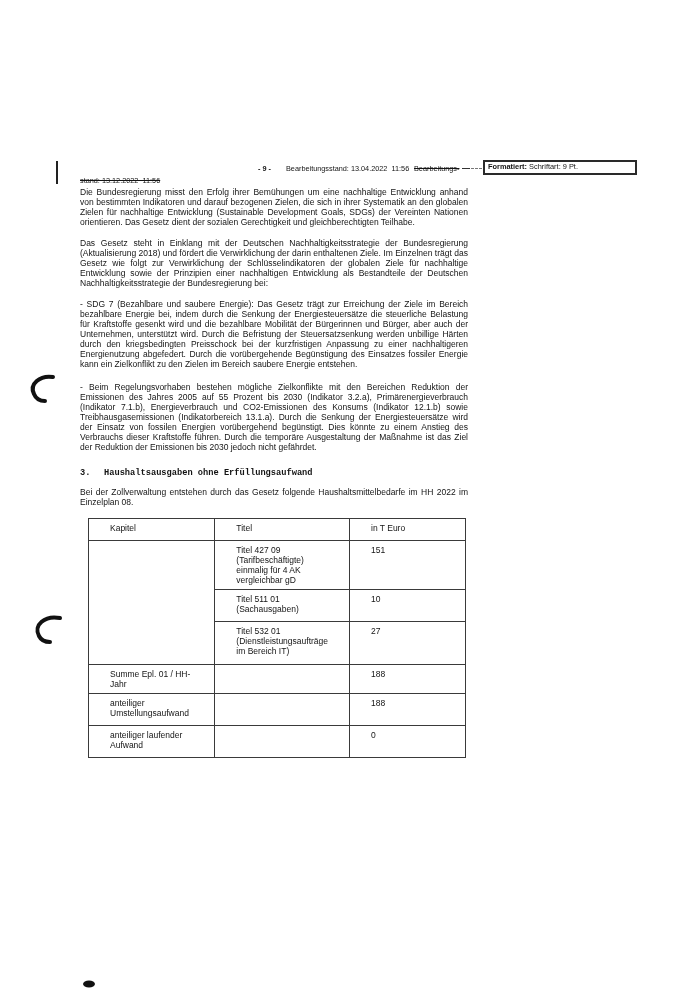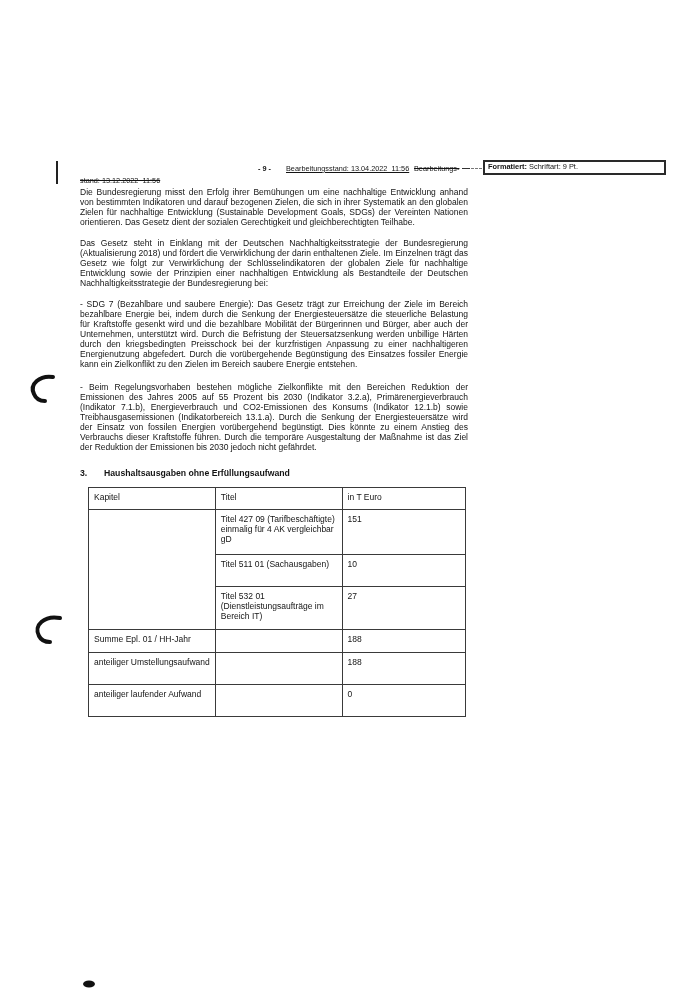--- a/index.html
+++ b/index.html
@@ -8,61 +8,61 @@
     position:relative; width:700px; height:990px; background:#ffffff;
     font-family:"Liberation Sans", sans-serif; color:#141414; overflow:hidden;
   }
 
   
   .rev-header {
     position:absolute; top:163px; left:0; width:700px; height:14px;
     font-size:7.3px; line-height:11px; white-space:nowrap;
   }
   .rev-header .pgnum { position:absolute; left:258px; top:0; font-weight:bold; white-space:pre; }
-  .rev-header .ins   { position:absolute; left:286px; top:0; text-decoration:underline; text-decoration-style:solid; white-space:pre;text-align:center; }
+  .rev-header .ins   { position:absolute; left:286px; top:0; text-decoration-style:solid; white-space:pre;text-align:center; }
   .rev-header .del   { position:absolute; left:414px; top:0; text-decoration:line-through; white-space:pre;text-align:center; }
   .strike-trail { position:absolute; left:462px; top:5px; width:8px; height:1px; background:#333; }
   .dash-connector { position:absolute; left:471px; top:5px; width:11px; border-top:1px dashed #777; }
 
   .rev-continuation {
     position:absolute; top:176px; left:80px; font-size:7.3px;
     text-decoration:line-through; white-space:pre;
   }
 
   
   .callout {
-    position:absolute; top:160px; left:483px; width:183px;
+    position:absolute; top:160px; left:483px; width:154px;
     border:2px solid #2a2a2a; background:#fff;
     font-size:7.4px; line-height:8.5px; padding:1px 3px; white-space:nowrap;
   }
   .callout b { font-weight:bold; }
 
   
   .tick-artifact { position:absolute; left:56px; top:161px; width:2px; height:23px; background:#222; }
   .marks-overlay { position:absolute; left:0; top:0; width:700px; height:990px; pointer-events:none; }
 
   
   .content {
     position:absolute; top:187px; left:80px; width:388px;
     font-size:8.5px; line-height:10px; text-align:justify;
   }
   .sec-heading { font-weight:bold; font-size:8.7px; margin:0 0 9px 0; text-align:left; }
   .sec-heading .num { display:inline-block; width:24px; }
-  .sec-heading.h3 { margin-top:16px; }
+  .sec-heading.h3 { margin-top:16px;font-family:Liberation Mono, monospace; }
   p.para { margin-bottom:11px; }
   p.para.tight { margin-bottom:13px; }
 
   
   table.budget {
     margin-left:8px; margin-top:3px; width:378px;
     border-collapse:collapse; font-size:8.5px; line-height:10px;
   }
   table.budget th, table.budget td {
     border:1px solid #3a3a3a; vertical-align:top; text-align:left;
-    padding:4px 5px; font-weight:normal;
+    padding:4px 21px; font-weight:normal;
   }
   table.budget th { height:22px; }
   col.c1 { width:127px; } col.c2 { width:127px; } col.c3 { width:124px; }
   td.titel { text-align:justify; padding-bottom:12px;margin-left:16px; }
   td.kapitel { text-align:justify; }
   td.val { text-align:center; vertical-align:middle;margin-top:48px; }
   tr.r1 td { height:45px; } tr.r2 td { height:32px; } tr.r3 td { height:43px; }
   tr.r4 td { height:23px; } tr.r5 td, tr.r6 td { height:32px; }
 </style>
 </head>
@@ -91,20 +91,21 @@
 
     <p class="para">Die Bundesregierung misst den Erfolg ihrer Bemühungen um eine nachhaltige Entwicklung anhand von bestimmten Indikatoren und darauf bezogenen Zielen, die sich in ihrer Systematik an den globalen Zielen für nachhaltige Entwicklung (Sustainable Development Goals, SDGs) der Vereinten Nationen orientieren. Das Gesetz dient der sozialen Gerechtigkeit und gleichberechtigten Teilhabe.</p>
     <p class="para">Das Gesetz steht in Einklang mit der Deutschen Nachhaltigkeitsstrategie der Bundesregierung (Aktualisierung 2018) und fördert die Verwirklichung der darin enthaltenen Ziele. Im Einzelnen trägt das Gesetz wie folgt zur Verwirklichung der Schlüsselindikatoren der globalen Ziele für nachhaltige Entwicklung sowie der Prinzipien einer nachhaltigen Entwicklung als Bestandteile der Deutschen Nachhaltigkeitsstrategie der Bundesregierung bei:</p>
     <p class="para tight">- SDG 7 (Bezahlbare und saubere Energie): Das Gesetz trägt zur Erreichung der Ziele im Bereich bezahlbare Energie bei, indem durch die Senkung der Energiesteuersätze die steuerliche Belastung für Kraftstoffe gesenkt wird und die bezahlbare Mobilität der Bürgerinnen und Bürger, aber auch der Unternehmen, unterstützt wird. Durch die Befristung der Steuersatzsenkung werden unbillige Härten durch den kriegsbedingten Preisschock bei der kurzfristigen Anpassung zu einer nachhaltigeren Energienutzung abgefedert. Durch die vorübergehende Begünstigung des Einsatzes fossiler Energie kann ein Zielkonflikt zu den Zielen im Bereich saubere Energie entstehen.</p>
     <p class="para tight">- Beim Regelungsvorhaben bestehen mögliche Zielkonflikte mit den Bereichen Reduktion der Emissionen des Jahres 2005 auf 55 Prozent bis 2030 (Indikator 3.2.a), Primärenergieverbrauch (Indikator 7.1.b), Energieverbrauch und CO2-Emissionen des Konsums (Indikator 12.1.b) sowie Treibhausgasemissionen (Indikatorbereich 13.1.a). Durch die Senkung der Energiesteuersätze wird der Einsatz von fossilen Energien vorübergehend begünstigt. Dies könnte zu einem Anstieg des Verbrauchs dieser Kraftstoffe führen. Durch die temporäre Ausgestaltung der Maßnahme ist das Ziel der Reduktion der Emissionen bis 2030 jedoch nicht gefährdet.</p>
 
     <div class="sec-heading h3">
       <span class="num">3.</span><span>Haushaltsausgaben ohne Erfüllungsaufwand</span>
     </div>
 
+    <p class="para">Bei der Zollverwaltung entstehen durch das Gesetz folgende Haushaltsmittelbedarfe im HH 2022 im Einzelplan 08.</p>
 
     <table class="budget">
       <colgroup>
           <col class="c1">
           <col class="c2">
           <col class="c3">
         </colgroup>
       <thead>
         <tr>
           <th>Kapitel</th>

